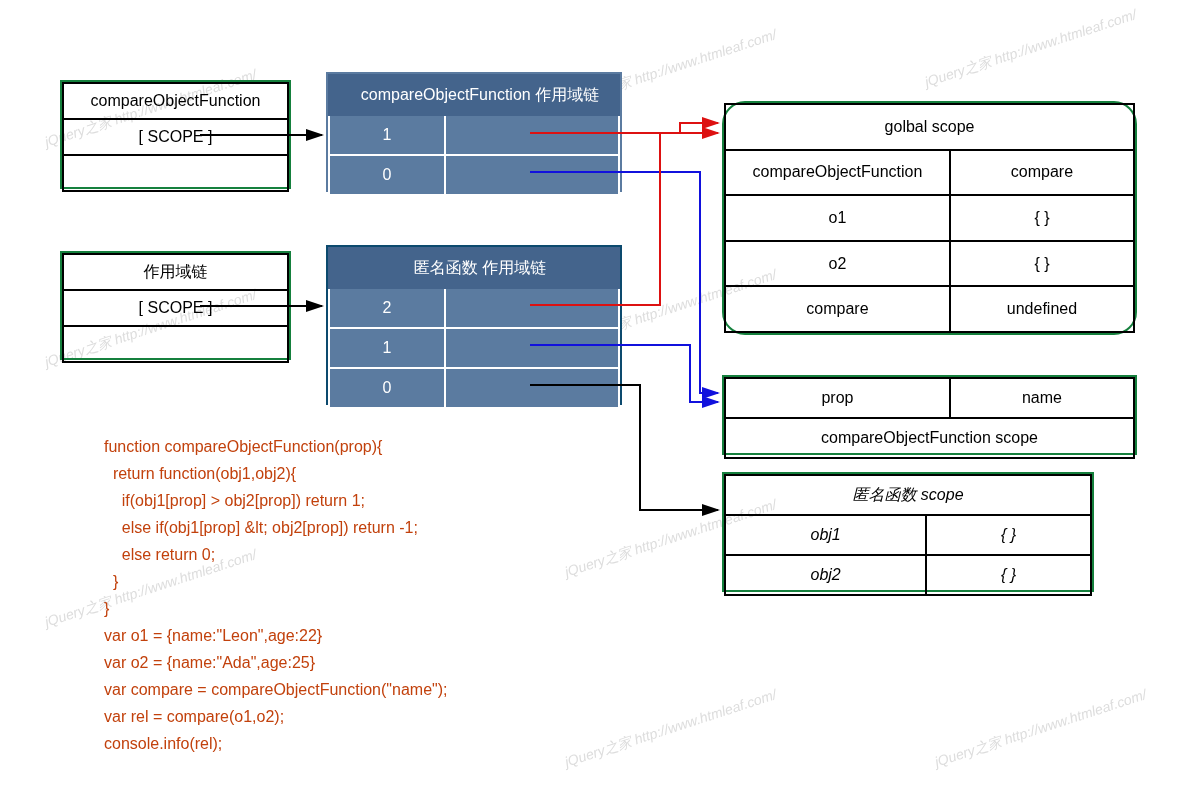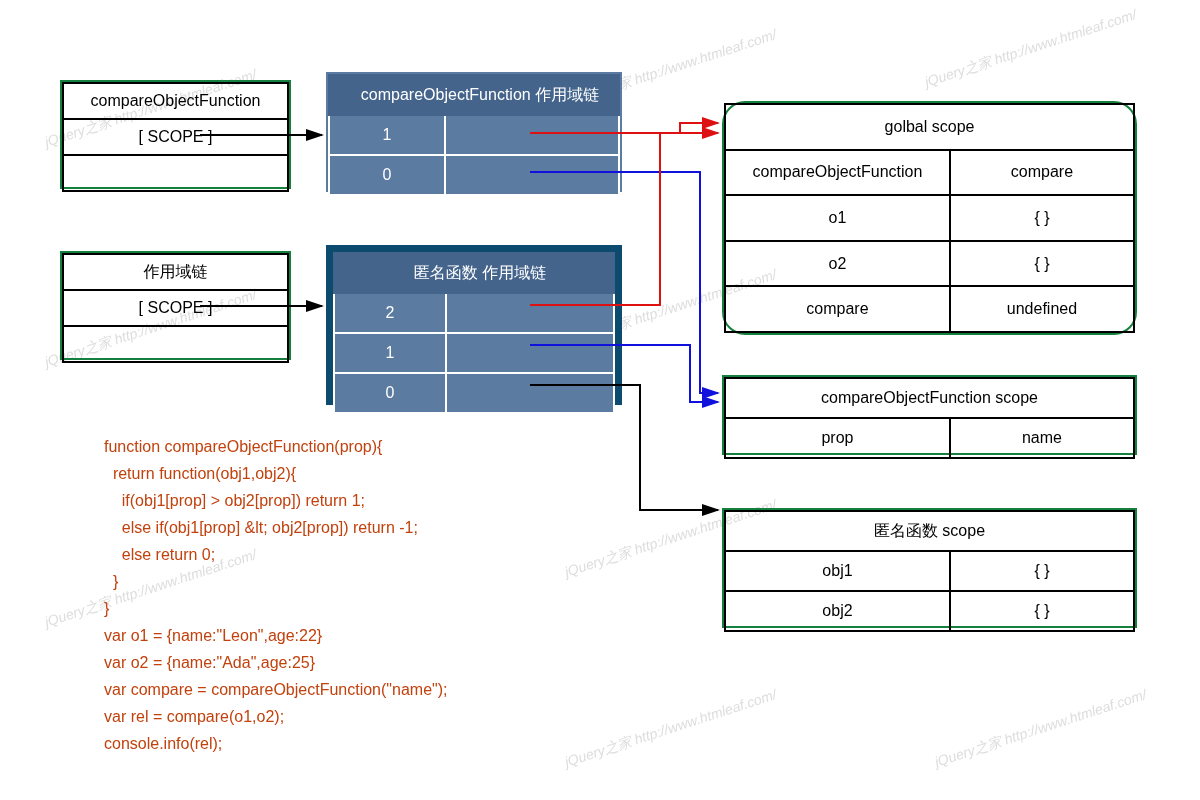--- a/index.html
+++ b/index.html
@@ -129,21 +129,21 @@
     <tr style="height:36px;">
           <td>[ SCOPE ]</td>
         </tr>
     <tr style="height:36px;">
           <td></td>
         </tr>
   </tbody>
     </table>
 </div>
 
-<div class="box scopechain-wrap" style="left:326px; top:245px; width:296px; height:160px; border:7px solid #0c4a6e;">
+<div class="box scopechain-wrap" style="left:326px; top:245px; width:296px; height:160px; border:2px solid #0c4a6e;">
   <table class="tbl">
     <tbody>
         <tr class="header-row" style="height:40px;">
           <th colspan="2" class="scopechain-header">匿名函数 作用域链</th>
         </tr>
     <tr style="height:40px;">
           <td class="scopechain-cell" style="width:40%;">2</td>
           <td class="scopechain-cell"></td>
         </tr>
     <tr style="height:40px;">
@@ -181,31 +181,31 @@
           <td>undefined</td>
         </tr>
   </tbody>
     </table>
 </div>
 
 <div class="box" style="left:722px; top:375px; width:415px; height:80px;">
   <table class="tbl">
     <tbody>
         <tr style="height:40px;">
-          <th colspan="2" style="font-weight:400;">compareObjectFunction scope</th>
-        </tr>
-    <tr style="height:40px;">
           <td style="width:55%;">prop</td>
           <td>name</td>
         </tr>
-  </tbody>
-    </table>
-</div>
-
-<div class="box" style="left:722px; top:508px; width:415px; height:120px;">
+    <tr style="height:40px;">
+          <th colspan="2" style="font-weight:400;">compareObjectFunction scope</th>
+        </tr>
+  </tbody>
+    </table>
+</div>
+
+<div class="box" style="left:722px; top:472px; width:372px; height:120px;font-style:italic;">
   <table class="tbl">
     <tbody>
         <tr style="height:40px;">
           <th colspan="2" style="font-weight:400;">匿名函数 scope</th>
         </tr>
     <tr style="height:40px;">
           <td style="width:55%;">obj1</td>
           <td>{ }</td>
         </tr>
     <tr style="height:40px;">

